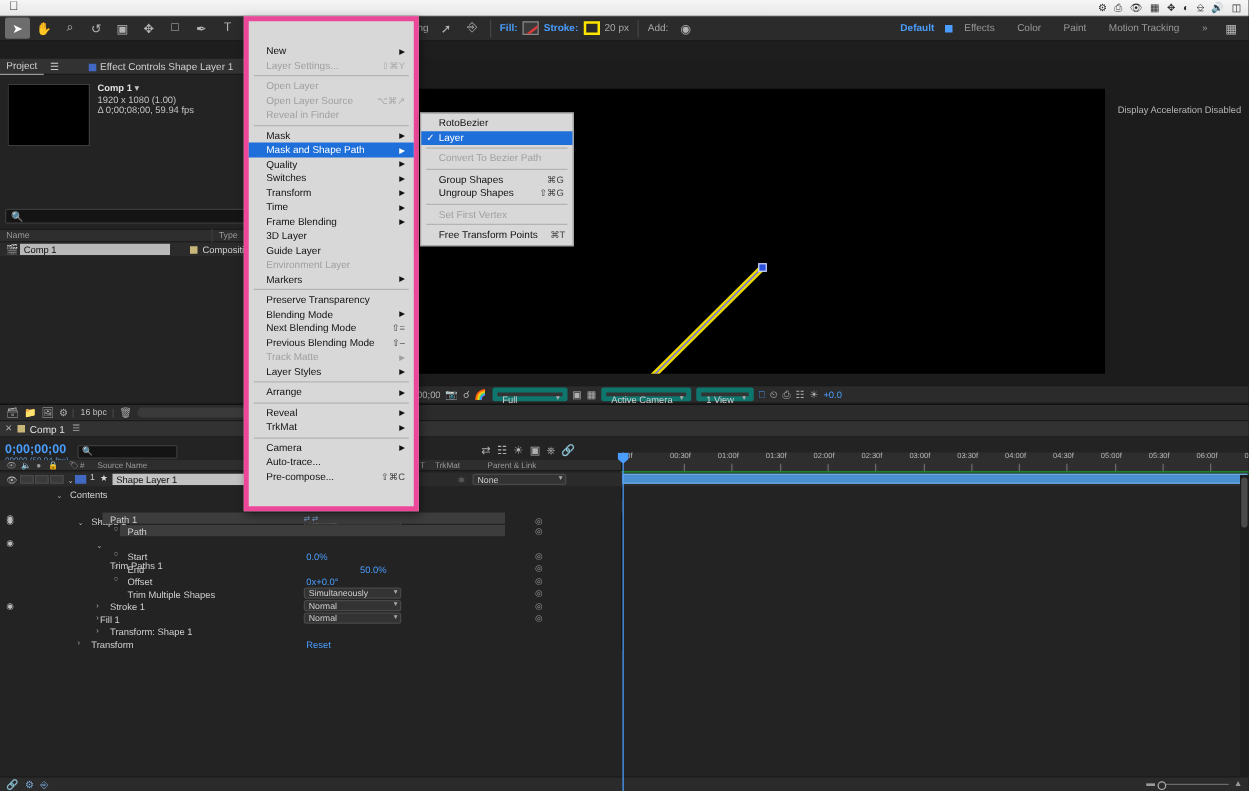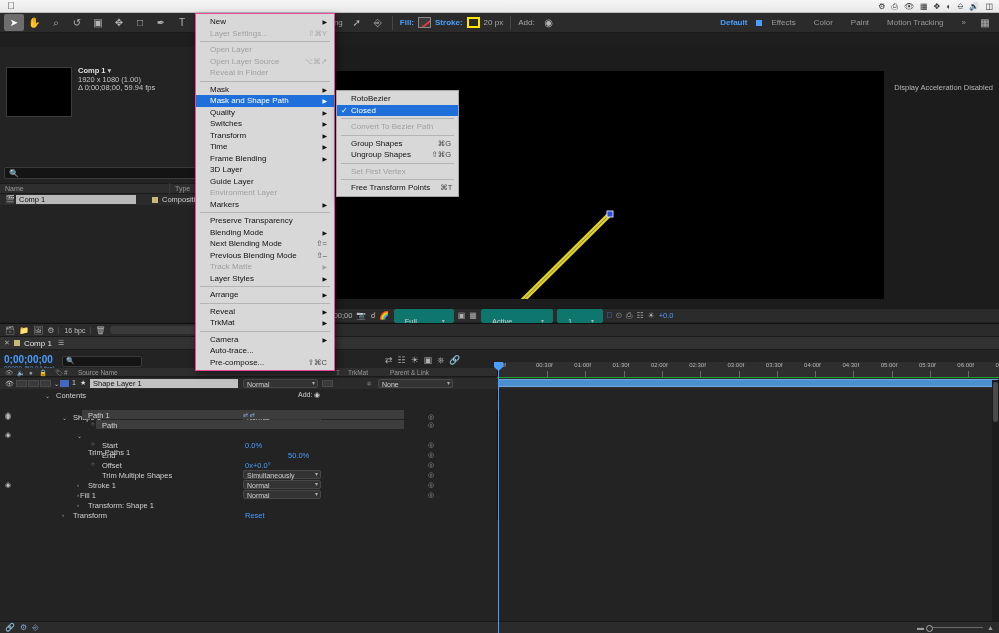--- a/index.html
+++ b/index.html
@@ -74,21 +74,21 @@
   .prow .tysq { width:6px;height:6px;background:#c9b77a;display:inline-block;margin-right:4px;vertical-align:-1px;}
 
   
   #comppanel { position:absolute; left:305px; top:34px; width:694px; height:275px; background:#1c1c1c; }
   #compstage { position:absolute; left:28px; top:24px; width:551px; height:228px; background:#000; }
   #acc { position:absolute; right:6px; top:36px; font-size:7.5px; color:#b5b5b5; }
   #compfoot { position:absolute; left:0; bottom:0; width:694px; height:14px; background:#2b2b2b;
     border-top:1px solid #1a1a1a; display:flex; align-items:center; gap:4px; padding-left:4px; }
   #compfoot .cf { font-size:7.5px; color:#b0b0b0; }
   #compfoot .ci { font-size:8px; color:#b0b0b0; }
-  .dd { font-size:7.5px; color:#cfcfcf; background:#333; border:7px solid #0f766e;
+  .dd { font-size:7.5px; color:#cfcfcf; background:#333; border:4px solid #0f766e;
     padding:0 10px 0 4px; height:11px; line-height:11px; border-radius:2px; position:relative; }
   .dd:after { content:'\25BE'; position:absolute; right:2px; top:0; font-size:6px; color:#aaa; }
 
   
   #tlpanel { position:absolute; left:0; top:310px; width:999px; height:310px; background:#232323;
     border-top:1px solid #111; }
   #tlbar { height:13px; background:#2b2b2b; display:flex; align-items:center; gap:4px; padding:0 5px;
     border-bottom:1px solid #1a1a1a; }
   #tlbar .ic { font-size:8px; color:#b0b0b0; }
   #bpc { font-size:7px; color:#c0c0c0; border-left:1px solid #444; border-right:1px solid #444; padding:0 5px; }
@@ -150,21 +150,21 @@
     border-top:1px solid #1a1a1a; display:flex; align-items:center; gap:5px; padding:0 5px; }
   #statusbar .si { font-size:8px; color:#7ba7d4; }
   #zoomctl { margin-left:auto; display:flex; align-items:center; gap:4px; }
   #zoomctl .zl { font-size:7px; color:#999; }
   #zoomslider { width:55px; height:1px; background:#6a6a6a; position:relative; }
   #zoomslider:before { content:''; position:absolute; left:-2px; top:-2px; width:5px; height:5px;
     border:1px solid #aaa; border-radius:50%; background:#2b2b2b; }
 
   
   #laymenu { position:absolute; left:195px; top:13px; width:140px; background:#d8d8d8;
-    border:1px solid #ec4899; box-shadow:2px 3px 7px rgba(0,0,0,.45); z-index:80; padding:2px 0;text-align:right; }
+    border:4px solid #ec4899; box-shadow:2px 3px 7px rgba(0,0,0,.45); z-index:80; padding:18px 0;text-align:right; }
   .mrow { height:11.5px; display:flex; align-items:center; padding:0 7px 0 14px;
     font-size:8px; color:#111; position:relative; white-space:nowrap; }
   .mrow.dis { color:#a0a0a0; }
   .mrow.hl { background:#1e6fd9; color:#fff; }
   .mrow .arr { margin-left:auto; font-size:6px; }
   .mrow .key { margin-left:auto; font-size:7.5px; color:#444; padding-left:10px; }
   .mrow.dis .key { color:#a8a8a8; }
   .msep { height:1px; background:#b4b4b4; margin:2px 4px; }
   .mrow .chk { position:absolute; left:4px; font-size:8px; }
 
@@ -228,20 +228,25 @@
         <span class="wsp">Effects</span>
         <span class="wsp">Color</span>
         <span class="wsp">Paint</span>
         <span class="wsp">Motion Tracking</span>
         <span class="wsp">»</span>
         <span class="tool">▦</span>
       </div>
   </div>
 
   <div id="projpanel">
+    <div class="ptabs">
+      <span class="ptab sel">Project</span>
+      <span class="ptab">☰</span>
+      <span class="ptab" style="margin-left:14px;"><span class="sq"></span><span>Effect Controls Shape Layer 1</span></span>
+    </div>
     <div id="thumb"></div>
     <div id="cinfo">
       <div><b>Comp 1</b><span> ▾</span></div>
       <div>1920 x 1080 (1.00)</div>
       <div>Δ 0;00;08;00, 59.94 fps</div>
     </div>
     <div id="psearch">
       <span>🔍</span>
     </div>
     <div id="plisthdr">
@@ -602,21 +607,21 @@
       <span>Pre-compose...</span>
       <span class="key">⇧⌘C</span>
     </div>
   </div>
 <div id="submenu">
     <div class="mrow">
       <span>RotoBezier</span>
     </div>
     <div class="mrow hl">
       <span class="chk">✓</span>
-      <span>Closed</span>
+      <span>Layer</span>
     </div>
     <div class="msep"></div>
     <div class="mrow dis">
       <span>Convert To Bezier Path</span>
     </div>
     <div class="msep"></div>
     <div class="mrow">
       <span>Group Shapes</span>
       <span class="key">⌘G</span>
     </div>

